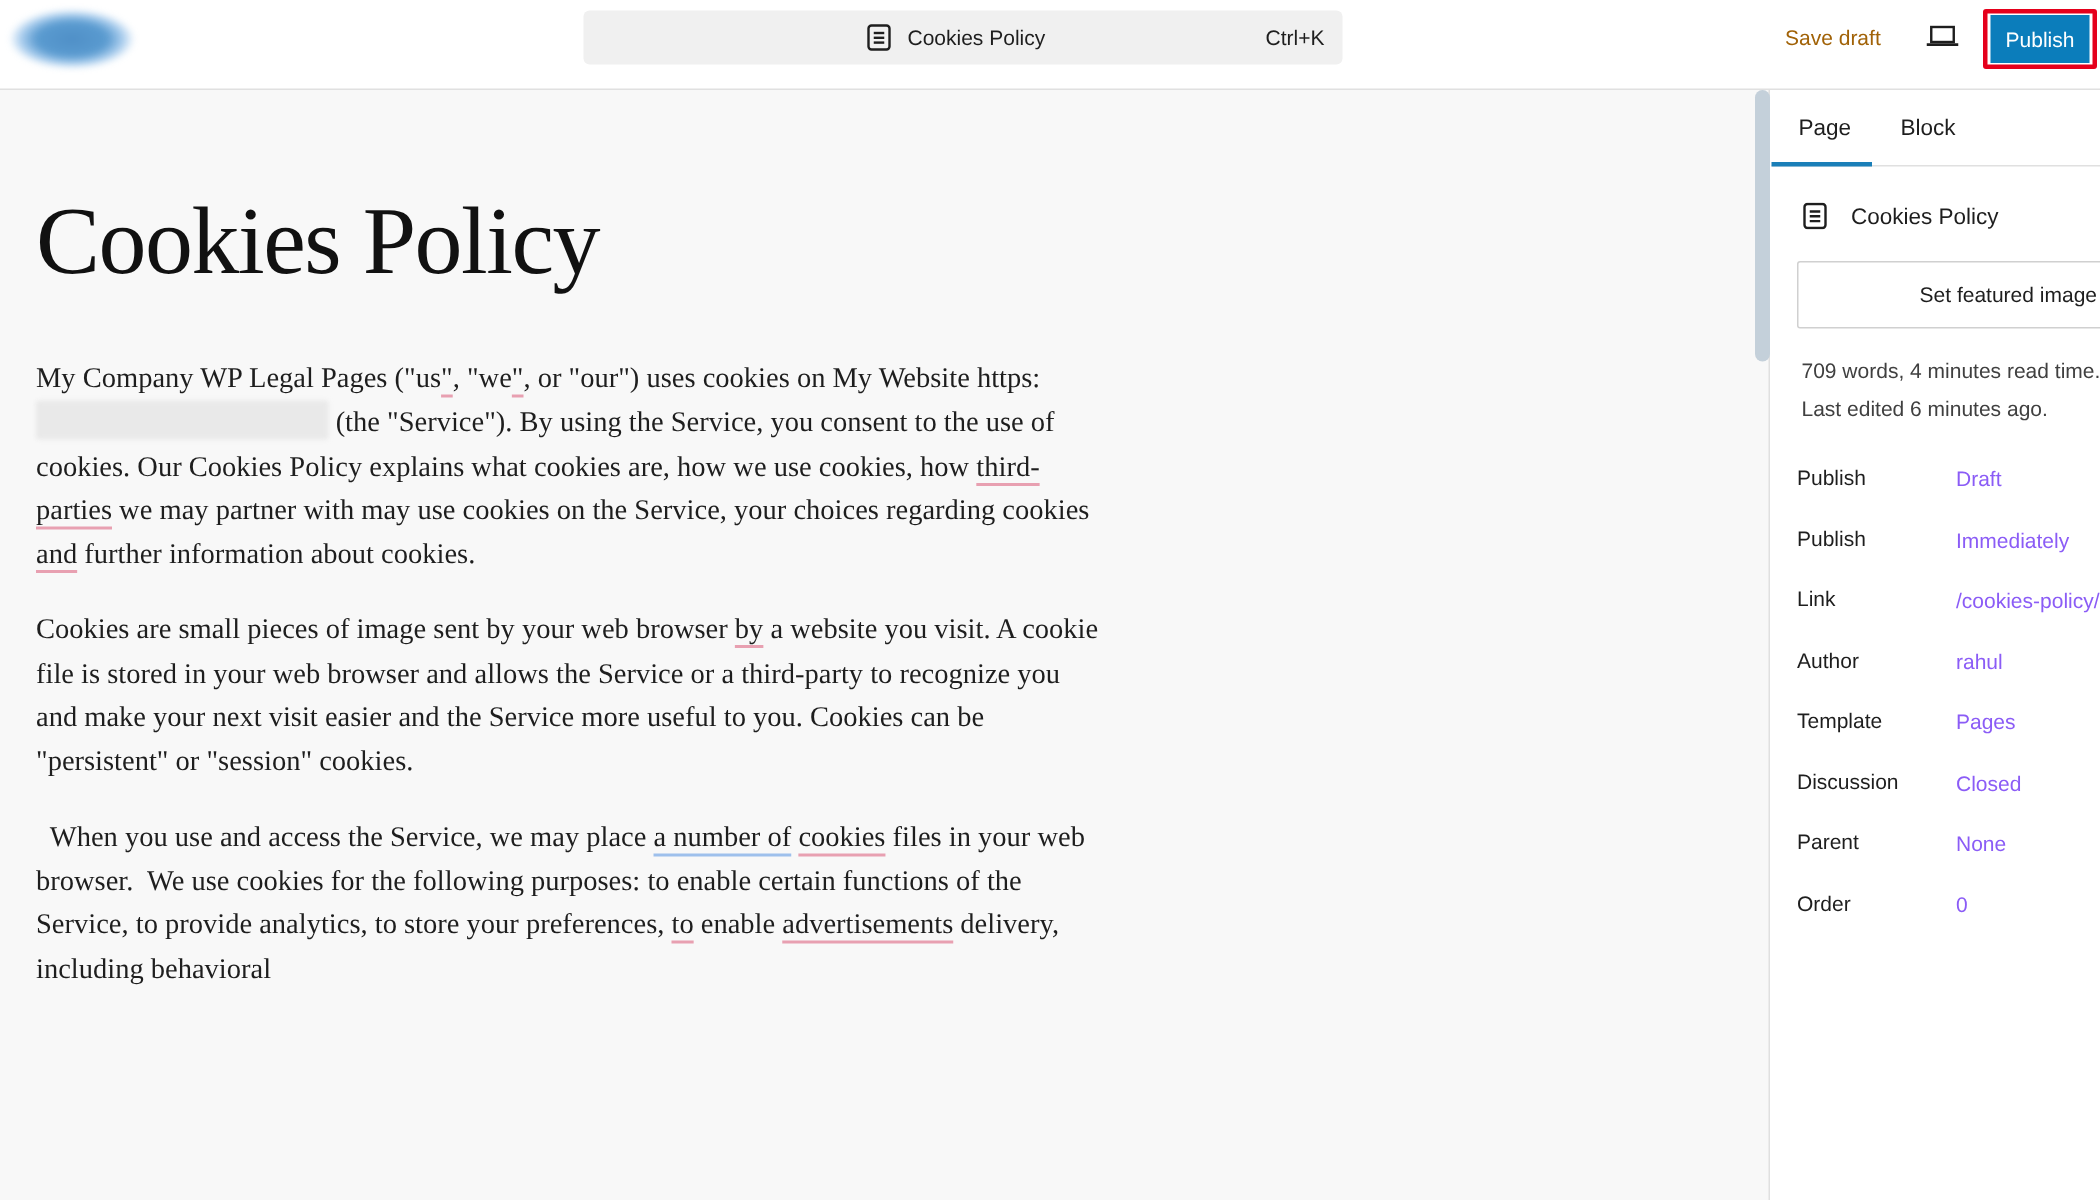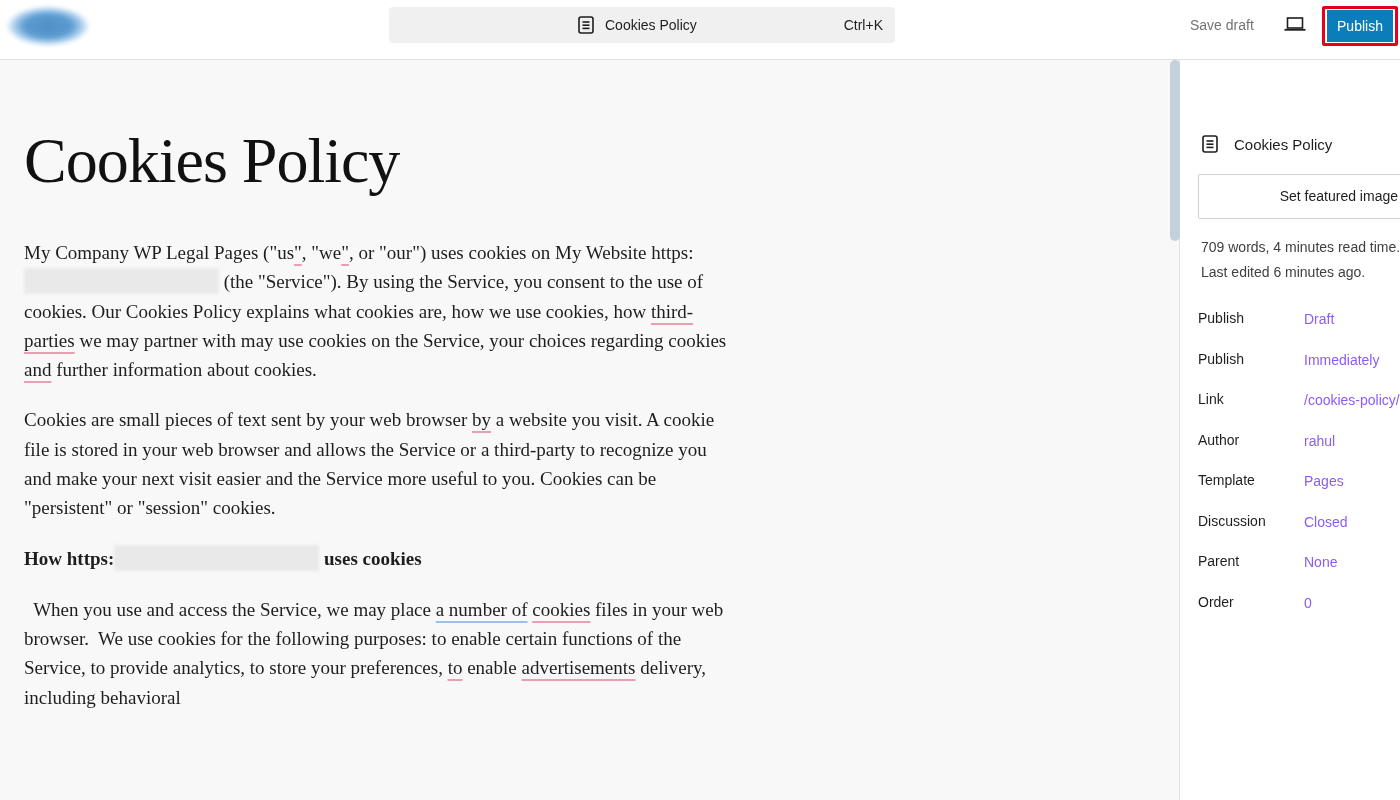--- a/index.html
+++ b/index.html
@@ -8,21 +8,21 @@
 
   
   .header { position: absolute; left: 0; top: 0; width: 1400px; height: 60px; background: #fff; border-bottom: 1px solid #e0e0e0; }
   .logo { position: absolute; left: 0; top: 0; width: 102px; height: 50px;
     background: radial-gradient(ellipse 42px 20px at 48px 26px, #4f8fc7 0%, #5a9bd0 55%, rgba(110,170,225,0.6) 80%, rgba(255,255,255,0) 100%);
     filter: blur(2px); }
   .command-bar { position: absolute; left: 389px; top: 7px; width: 506px; height: 36px; background: #f0f0f0; border-radius: 4px; }
   .command-bar .doc-icon { position: absolute; left: 189px; top: 9px; width: 16px; height: 18px; }
   .command-bar .title { position: absolute; left: 216px; top: 10px; font-size: 14px; color: #1e1e1e; }
   .command-bar .shortcut { position: absolute; right: 12px; top: 10px; font-size: 14px; color: #1e1e1e; }
-  .save-draft { position: absolute; left: 1190px; top: 17px; font-size: 14px; color: #737373; cursor: pointer; text-align: center; }
+  .save-draft { position: absolute; left: 1190px; top: 17px; font-size: 14px; color: #a16207; cursor: pointer; text-align: center; }
   .preview-icon { position: absolute; left: 1284px; top: 16px; width: 22px; height: 16px; }
   .publish-outline { position: absolute; left: 1322px; top: 6px; width: 76px; height: 40px; border: 3px solid #e5001c; border-radius: 2px; }
   .publish-btn { position: absolute; left: 1327px; top: 10px; width: 66px; height: 32px; background: #0b7dbb; color: #fff; font-size: 14px; border: none; line-height: 32px; text-align: center; cursor: pointer; }
 
   
   .canvas { position: absolute; left: 0; top: 60px; width: 1168px; height: 740px; background: #f8f8f8; overflow: hidden; }
   .scroll-track { position: absolute; left: 1168px; top: 60px; width: 12px; height: 740px; background: #f8f8f8; border-right: 1px solid #e0e0e0; }
   .scroll-thumb { position: absolute; left: 1170px; top: 60px; width: 10px; height: 181px; background: #c4d0da; border-radius: 5px; }
   .page-title { position: absolute; left: 24px; top: 124px; font-family: "DejaVu Serif", "Liberation Serif", serif; font-size: 60px; font-weight: normal; letter-spacing: -1px; color: #111; }
   .page-title span { font-family: "Liberation Serif", serif; font-size: 64px; }
@@ -80,26 +80,30 @@
 </div>
 
 <div class="canvas"></div>
 <div class="scroll-track"></div>
 <div class="scroll-thumb"></div>
 
 <h1 class="page-title"><span>Cookies Policy</span></h1>
 
 <div class="content" id="content">
     <p class="para"><span>My Company WP Legal Pages ("us</span><span class="sp-red">"</span><span>, "we</span><span class="sp-red">"</span><span>, or "our") uses cookies on My Website https:</span><span class="blur" style="width: 195px;"></span><span> (the "Service"). By using the Service, you consent to the use of cookies. Our Cookies Policy explains what cookies are, how we use cookies, how </span><span class="sp-red">third-parties</span><span> we may partner with may use cookies on the Service, your choices regarding cookies </span><span class="sp-red">and</span><span> further information about cookies.</span></p>
-    <p class="para"><span>Cookies are small pieces of text sent by your web browser </span><span class="sp-red">by</span><span> a website you visit. A cookie file is stored in your web browser and allows the Service or a third-party to recognize you and make your next visit easier and the Service more useful to you. Cookies can be "persistent" or "session" cookies.</span></p>
-    <h2 class="heading"><span>How https:</span><span class="blur" style="width: 205px;"></span><span> uses cookies</span></h2>
+    <p class="para"><span>Cookies are small pieces of image sent by your web browser </span><span class="sp-red">by</span><span> a website you visit. A cookie file is stored in your web browser and allows the Service or a third-party to recognize you and make your next visit easier and the Service more useful to you. Cookies can be "persistent" or "session" cookies.</span></p>
     <p class="para"><span>&nbsp; When you use and access the Service, we may place </span><span class="sp-blue">a number of</span><span> </span><span class="sp-red">cookies</span><span> files in your web browser.&nbsp; We use cookies for the following purposes: to enable certain functions of the Service, to provide analytics, to store your preferences, </span><span class="sp-red">to</span><span> enable </span><span class="sp-red">advertisements</span><span> delivery, including behavioral</span></p>
   </div>
 
 <div class="sidebar">
+  <div class="tabs">
+    <span class="tab tab-page">Page</span>
+    <span class="tab tab-block">Block</span>
+    <div class="tab-underline"></div>
+  </div>
 
   <div class="post-title-row">
     <svg class="doc-icon" viewBox="0 0 16 18">
       <rect x="1" y="1" width="14" height="16" rx="2" fill="none" stroke="#1e1e1e" stroke-width="1.6"></rect>
       <line x1="4.5" y1="6" x2="11.5" y2="6" stroke="#1e1e1e" stroke-width="1.6"></line>
       <line x1="4.5" y1="9.2" x2="11.5" y2="9.2" stroke="#1e1e1e" stroke-width="1.6"></line>
       <line x1="4.5" y1="12.4" x2="11.5" y2="12.4" stroke="#1e1e1e" stroke-width="1.6"></line>
     </svg>
     <span class="label">Cookies Policy</span>
   </div>

